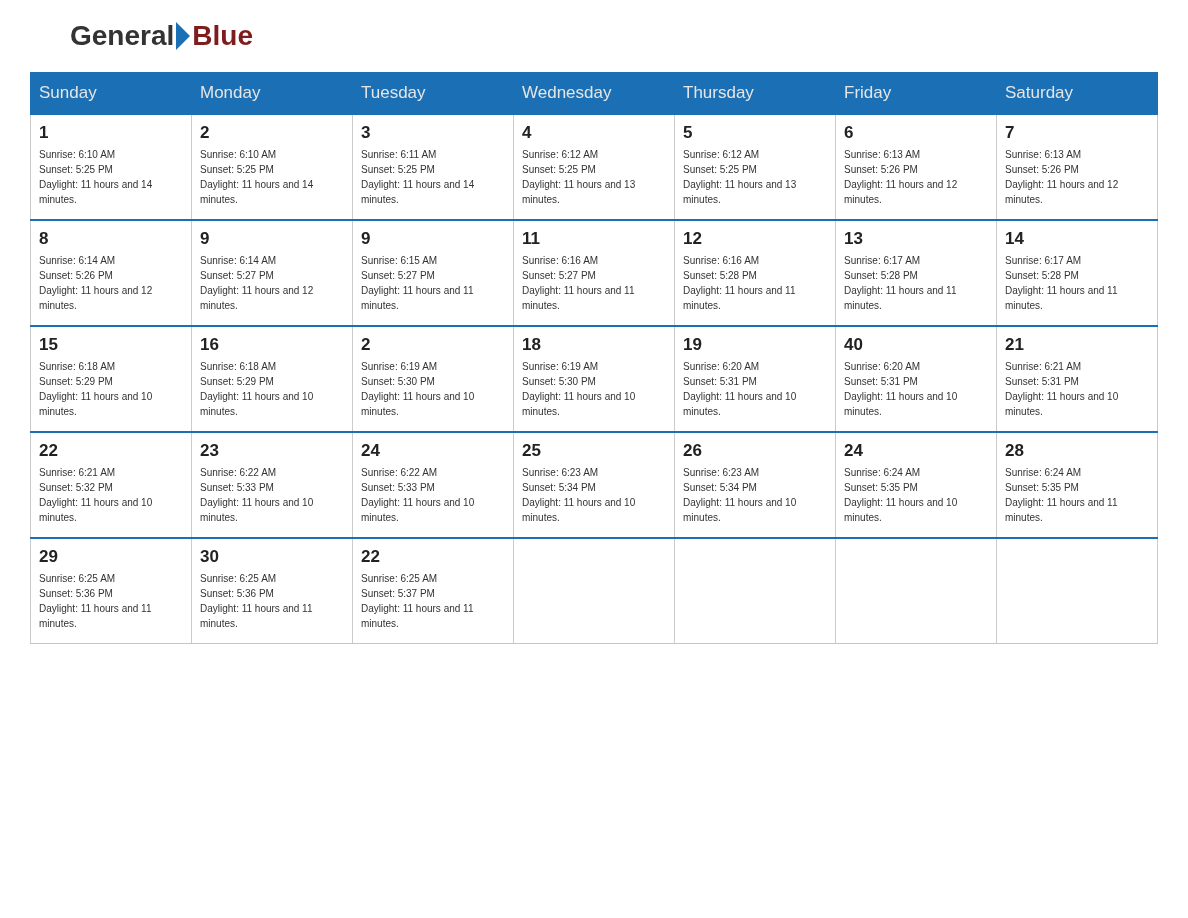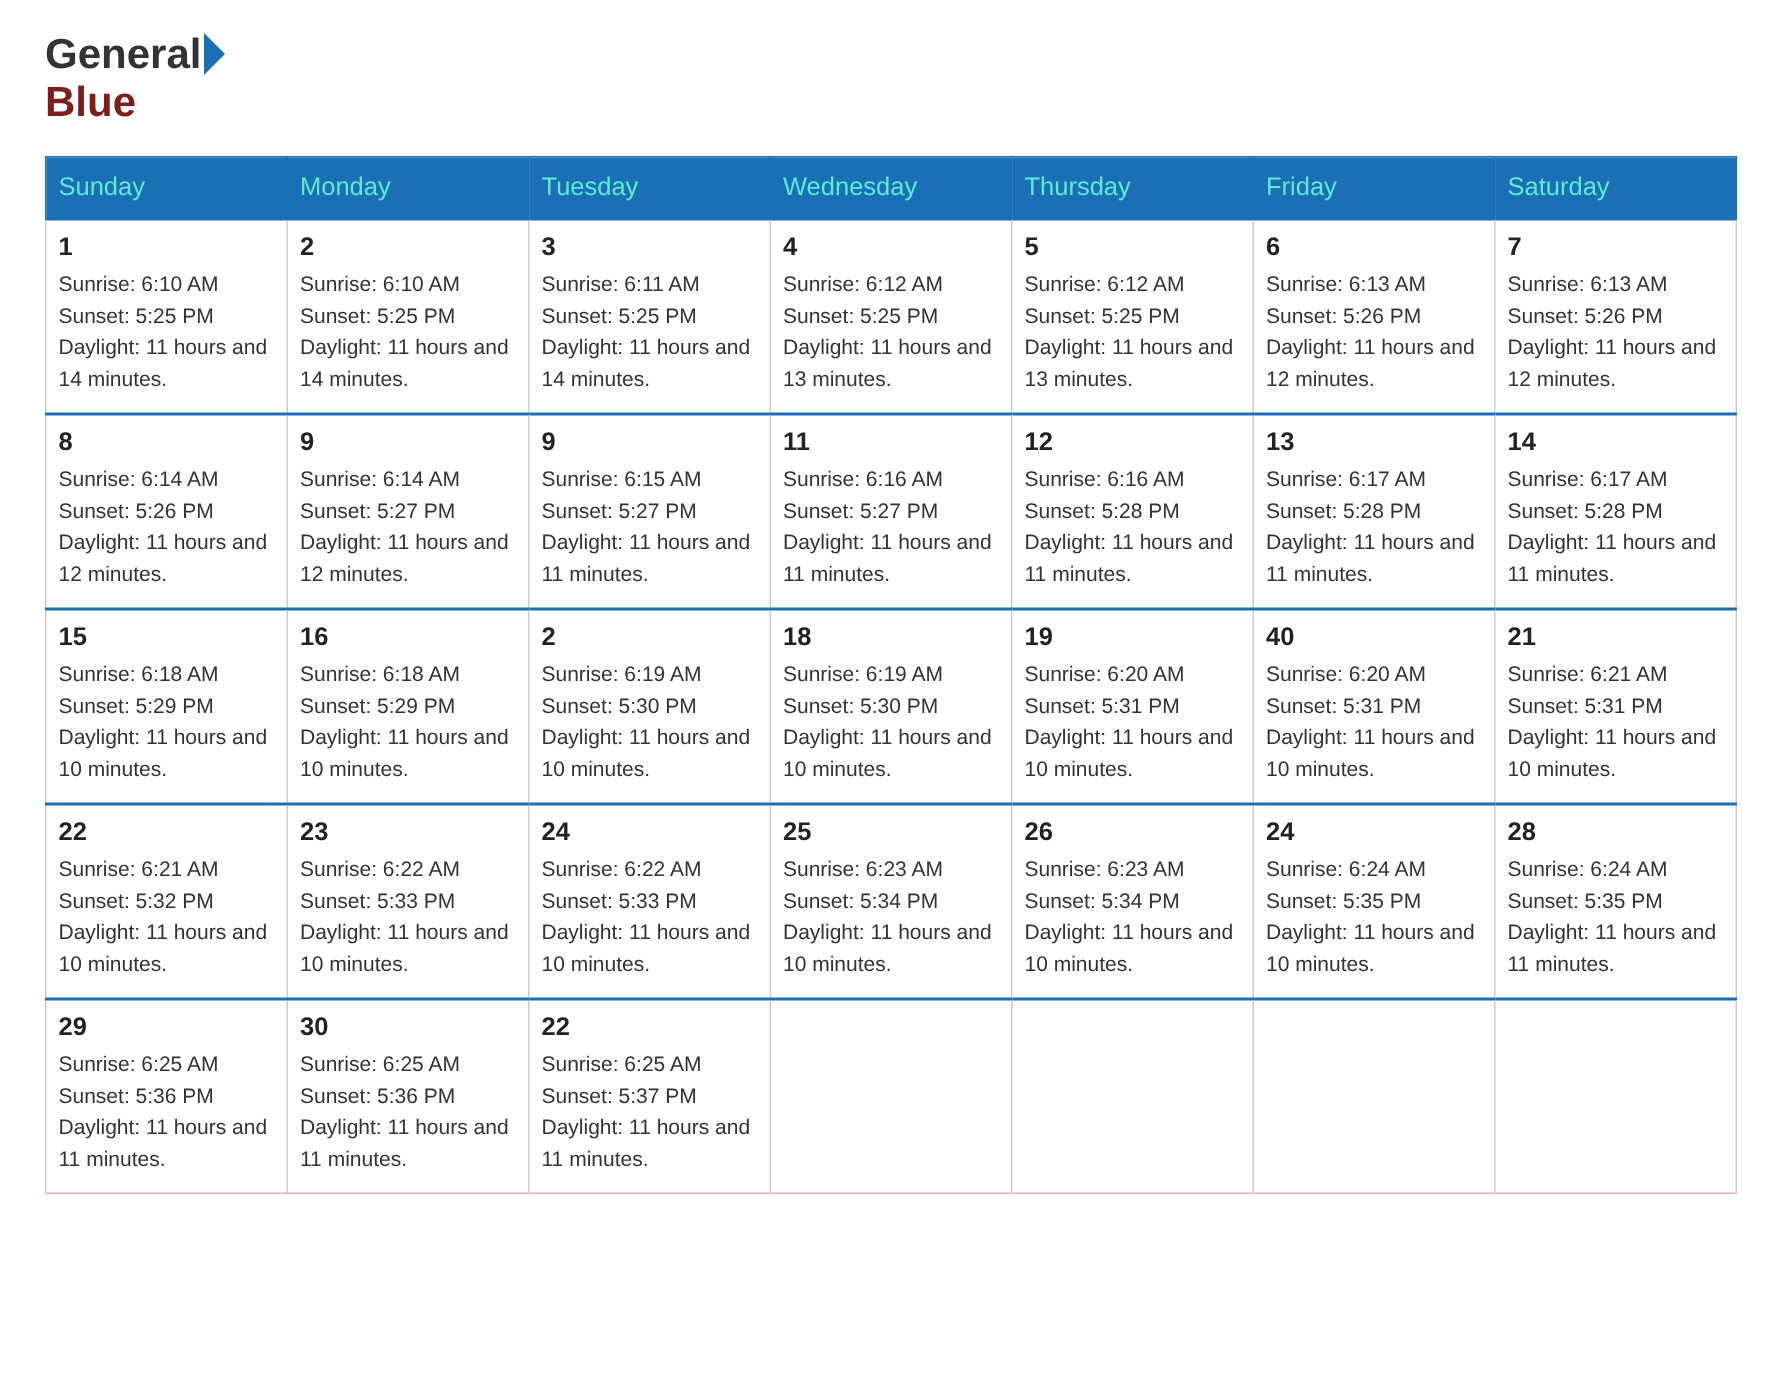--- a/index.html
+++ b/index.html
@@ -11,22 +11,23 @@
       min-height: 918px;
     }
     .header {
       display: flex;
       justify-content: space-between;
       align-items: flex-start;
       margin-bottom: 20px;
     }
     .logo {
       display: flex;
-      flex-direction: column;
+      flex-direction: row;
       align-items: flex-start;
+      margin-left: 40px;
     }
     .logo-text {
       display: flex;
       align-items: center;
       font-size: 28px;
       font-weight: bold;
       color: #333;
     }
     .logo-general { color: #333; }
     .logo-triangle {
@@ -56,21 +57,21 @@
       font-size: 22px;
       color: #444;
       margin-top: 4px;
     }
     .calendar {
       width: 100%;
       border-collapse: collapse;
     }
     .calendar thead th {
       background: #1a6fb5;
-      color: #5eead4;
+      color: #e5e5e5;
       padding: 10px 8px;
       text-align: left;
       font-size: 17px;
       font-weight: normal;
       border: 1px solid #1a6fb5;
     }
     .calendar tbody td {
       border: 1px solid #ccc;
       border-top: 2px solid #1a6fb5;
       vertical-align: top;
@@ -79,21 +80,21 @@
       min-height: 110px;
     }
     .day-number {
       font-size: 17px;
       font-weight: bold;
       color: #222;
       margin-bottom: 4px;
       display: block;
     }
     .day-info {
-      font-size: 14px;
+      font-size: 10px;
       color: #333;
       line-height: 1.5;
     }
     .calendar tbody tr:last-child td {
       border-bottom: 1px solid #f9a8d4;
     }
     .empty-cell {
       background: #fff;
     }
   </style>

